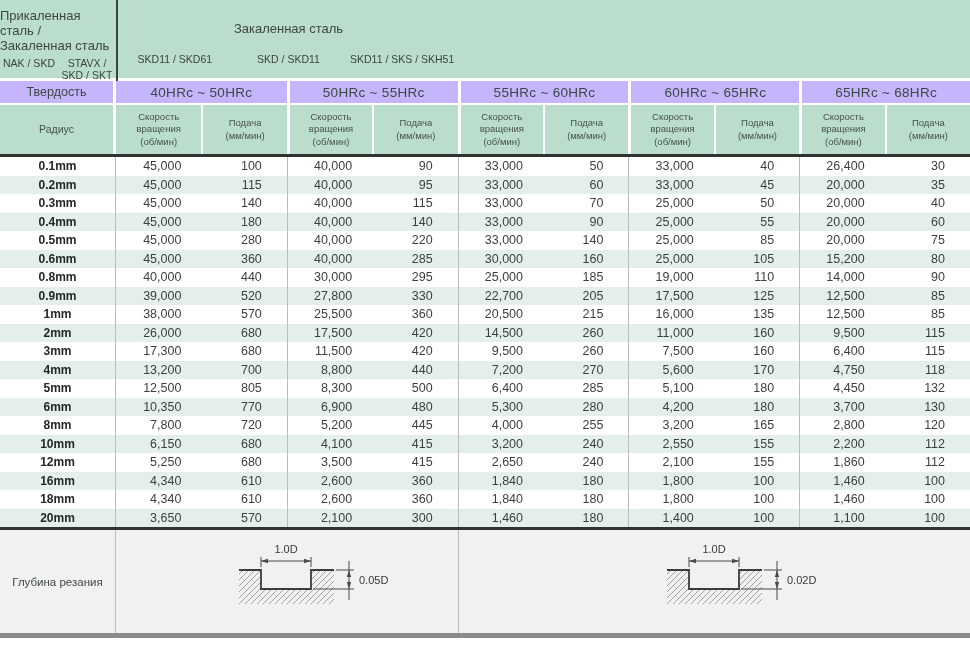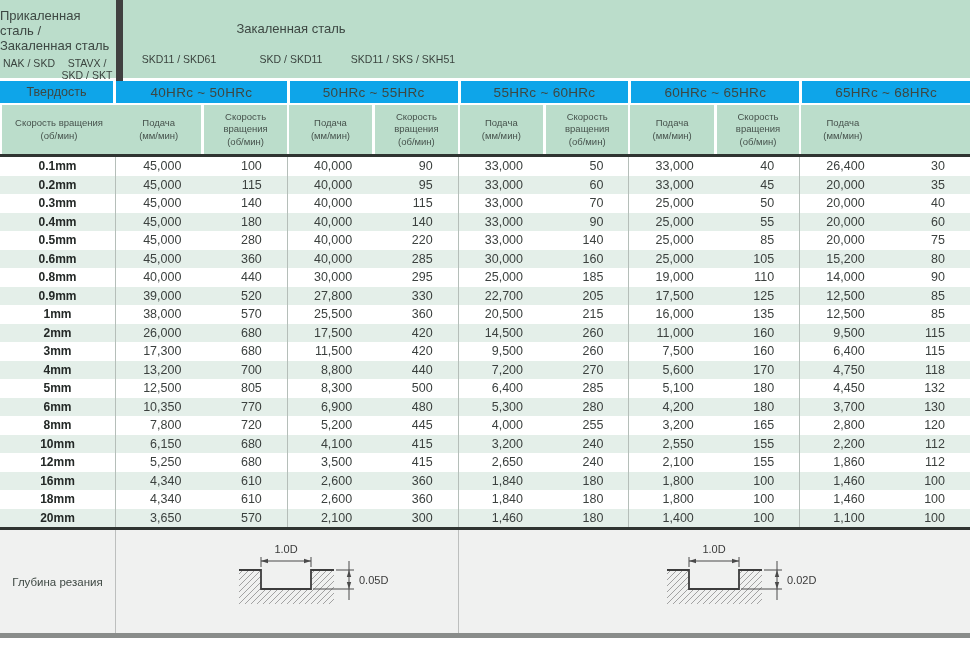--- a/index.html
+++ b/index.html
@@ -19,34 +19,34 @@
   .mat-band {
     height:78px; background:#bbddcb;
     display:grid; grid-template-columns:116px 343px 1fr;
   }
   .mat-left {
     border-right:3px solid #ffffff;
     display:flex; align-items:center; justify-content:center;
     font-size:13.5px;
   }
   .cat-cell { display:flex; flex-direction:column; }
-  .cat-cell.rightcat { border-left:7px solid #404040; }
+  .cat-cell.rightcat { border-left:2px solid #404040; }
   .cat-title {
     flex:1.25; display:flex; align-items:center; justify-content:center;
     font-size:13px; padding-top:8px;
   }
   .steel-names { flex:1; display:flex; }
   .steel-names > div {
     flex:1; text-align:center; font-size:10.5px; padding-top:4px; color:#3a433e;
   }
   .wsep3 { height:3px; background:#ffffff; }
   .wsep2 { height:2px; background:#ffffff; }
   
   .hard-band {
-    height:22px; background:#0ea5e9;
+    height:22px; background:#c4b5fd;
     display:grid; grid-template-columns:116px repeat(5,1fr);
   }
   .hard-band > div {
     display:flex; align-items:center; justify-content:center;
   }
   .hard-left { border-right:3px solid #ffffff; font-size:12.5px; }
   .hard-cell { font-size:13.5px; letter-spacing:0.3px; border-left:3px solid #ffffff; }
   .hard-cell:nth-child(2) { border-left:none; }
   
   .sub-band {
@@ -132,20 +132,21 @@
     <div class="hard-cell">40HRc ~ 50HRc</div>
     <div class="hard-cell">50HRc ~ 55HRc</div>
     <div class="hard-cell">55HRc ~ 60HRc</div>
     <div class="hard-cell">60HRc ~ 65HRc</div>
     <div class="hard-cell">65HRc ~ 68HRc</div>
   </div>
 
   <div class="wsep2"></div>
 
   <div class="sub-band" id="sub-band">
+    <div class="sub-left">Радиус</div>
   <div class="sub-cell">
         <span>Скорость вращения</span>
         <span>(об/мин)</span>
       </div>
       <div class="sub-cell">
         <span>Подача</span>
         <span>(мм/мин)</span>
       </div>
       <div class="sub-cell gb">
         <span>Скорость вращения</span>

